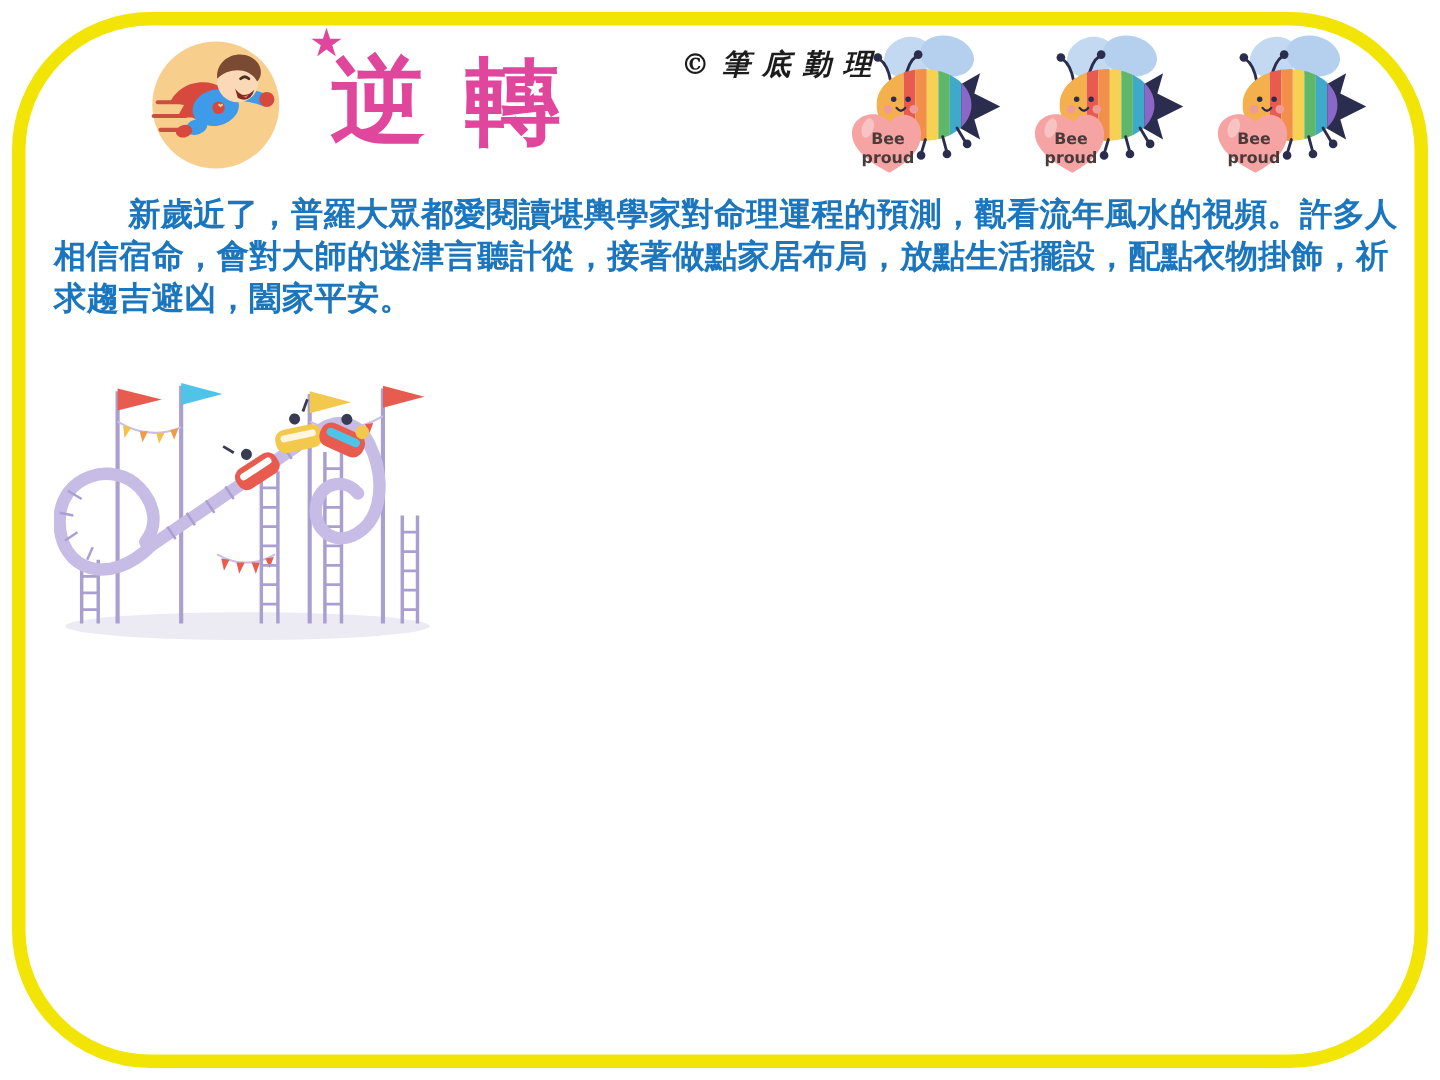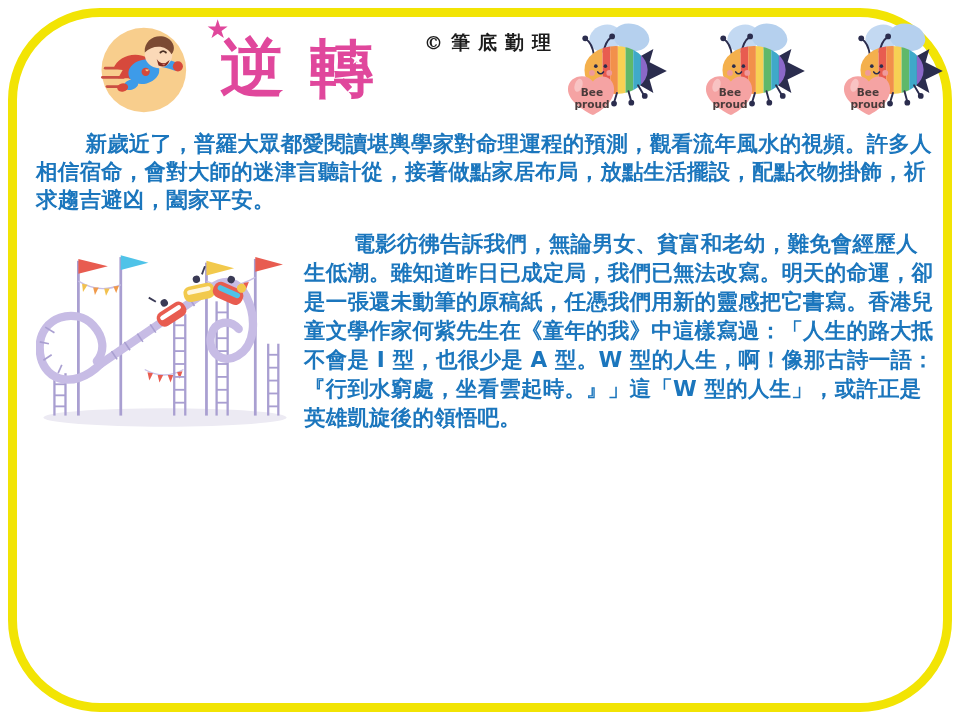--- a/index.html
+++ b/index.html
@@ -10,23 +10,23 @@
   
   .logo{position:absolute;left:96px;top:24px;width:92px;height:92px;}
   .title-wrap{position:absolute;left:220px;top:18px;height:104px;}
   .title{font-size:64px;line-height:100px;font-weight:800;color:#E0479C;letter-spacing:26px;
          font-family:"DejaVu Sans",sans-serif;}
   .star{position:absolute;line-height:1;pointer-events:none;}
   .star.pink{color:#E0479C;font-size:26px;left:-14px;top:-2px;}
   .star.w1{color:#ffffff;font-size:15px;left:130px;top:34px;}
   .star.w2{color:#ffffff;font-size:13px;left:186px;top:26px;}
   .star.w3{color:#ffffff;font-size:20px;left:156px;top:78px;}
-  .copyright{position:absolute;left:424px;top:30px;font-family:"DejaVu Serif","Liberation Serif",serif;
-             font-size:19px;letter-spacing:8px;color:#1C1C1C;font-weight:bold;}
-  .bees{position:absolute;left:554px;top:22px;display:flex;gap:16px;}
+  .copyright{position:absolute;left:454px;top:30px;font-family:"DejaVu Serif","Liberation Serif",serif;
+             font-size:19px;letter-spacing:8px;color:#1C1C1C;font-weight:bold;font-style:italic;}
+  .bees{position:absolute;left:554px;top:22px;display:flex;gap:0;}
   .bee{width:122px;height:96px;}
   
   .content{position:absolute;left:36px;top:130px;width:898px;color:#1B76BD;}
   .para{margin:0 0 15px 0;font-size:21.5px;line-height:28px;font-weight:bold;
         text-indent:2.3em;letter-spacing:0.2px;}
   .para4-row{display:flex;gap:10px;align-items:flex-start;}
   .coaster{width:258px;flex:none;margin-top:6px;}
   .para4-row .para{flex:1;line-height:29px;}
 </style>
 </head>
@@ -295,16 +295,15 @@
             <line x1="184" y1="44" x2="189" y2="36" stroke="#3A3A55" stroke-width="2"></line>
           </g>
           <g transform="rotate(24 208 62)">
             <rect x="192" y="54" width="34" height="18" rx="8" fill="#E85C50"></rect>
             <rect x="196" y="58" width="26" height="6" rx="3" fill="#4FC3E8"></rect>
             <circle cx="206" cy="48" r="4" fill="#3A3A55"></circle>
             <circle cx="220" cy="52" r="5" fill="#F2C94C"></circle>
           </g>
         </g>
       </svg>
-      <p class="para">電影彷彿告訴我們，無論男女、貧富和老幼，難免會經歷人生低潮。雖知道昨日已成定局，我們已無法改寫。明天的命運，卻是一張還未動筆的原稿紙，任憑我們用新的靈感把它書寫。香港兒童文學作家何紫先生在《童年的我》中這樣寫過：「人生的路大抵不會是 I 型，也很少是 A 型。W 型的人生，啊！像那古詩一語：『行到水窮處，坐看雲起時。』」這「W 型的人生」，或許正是英雄凱旋後的領悟吧。</p>
     </div>
   </div>
 </div>
 
 </body></html>

